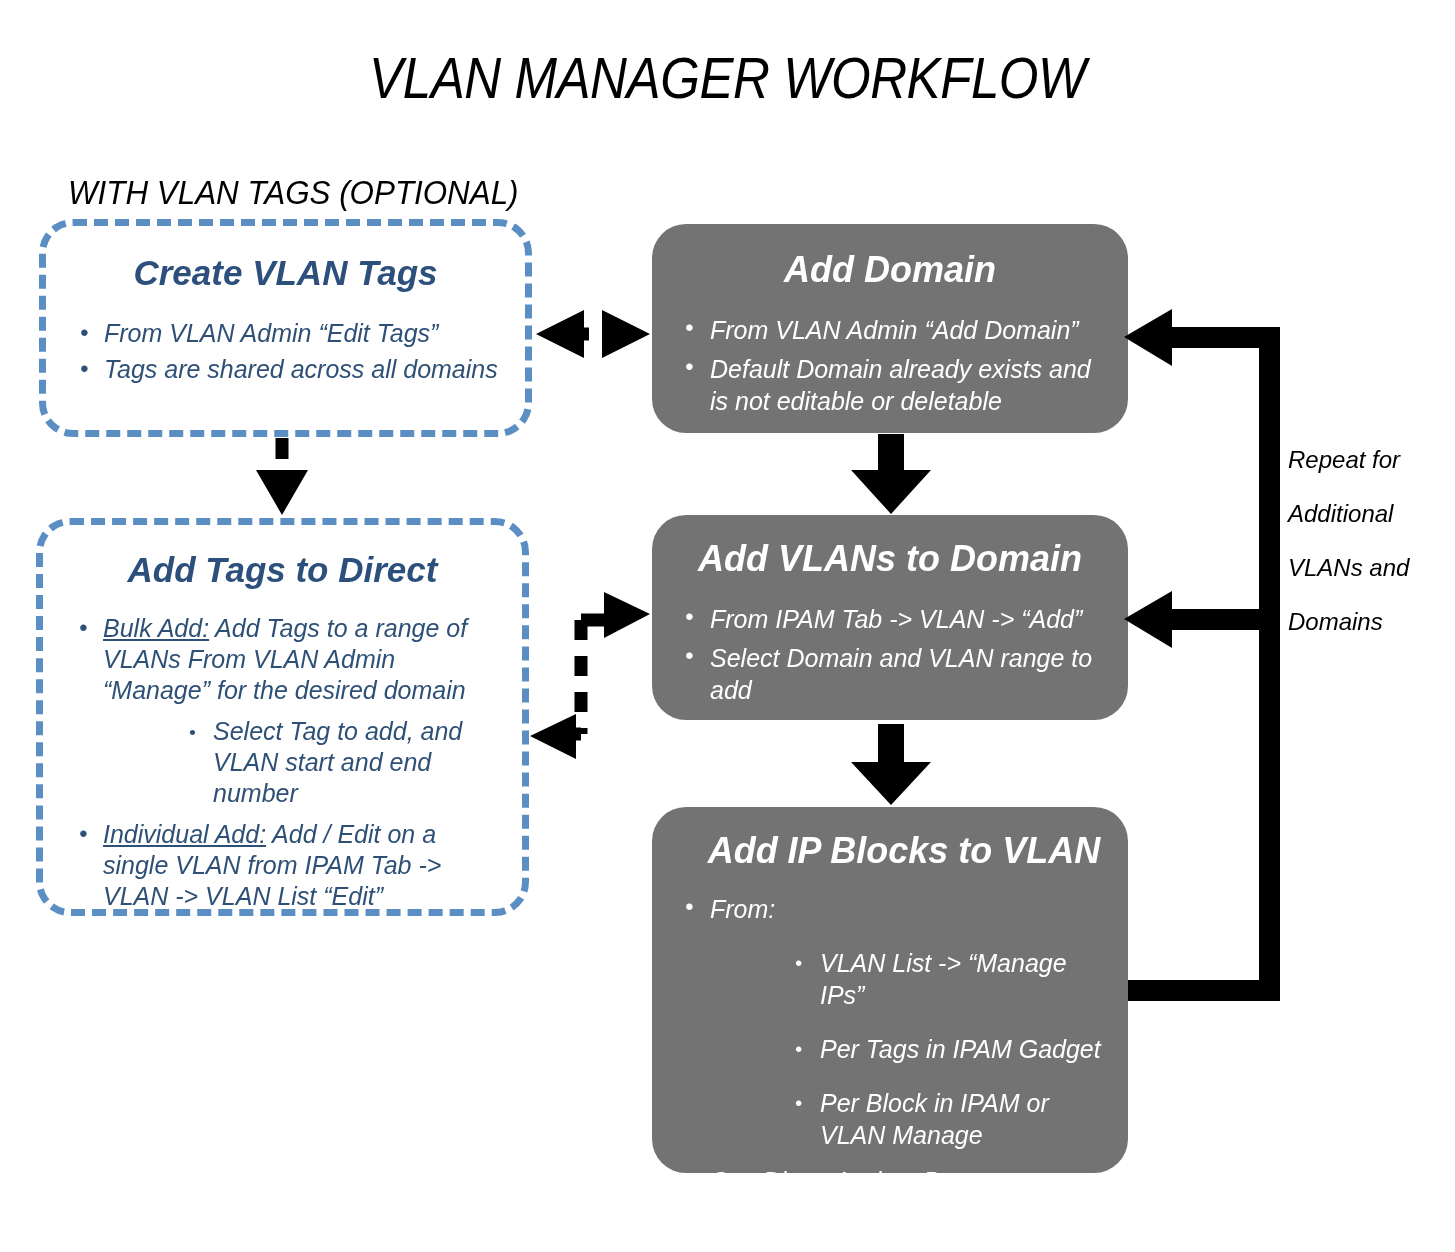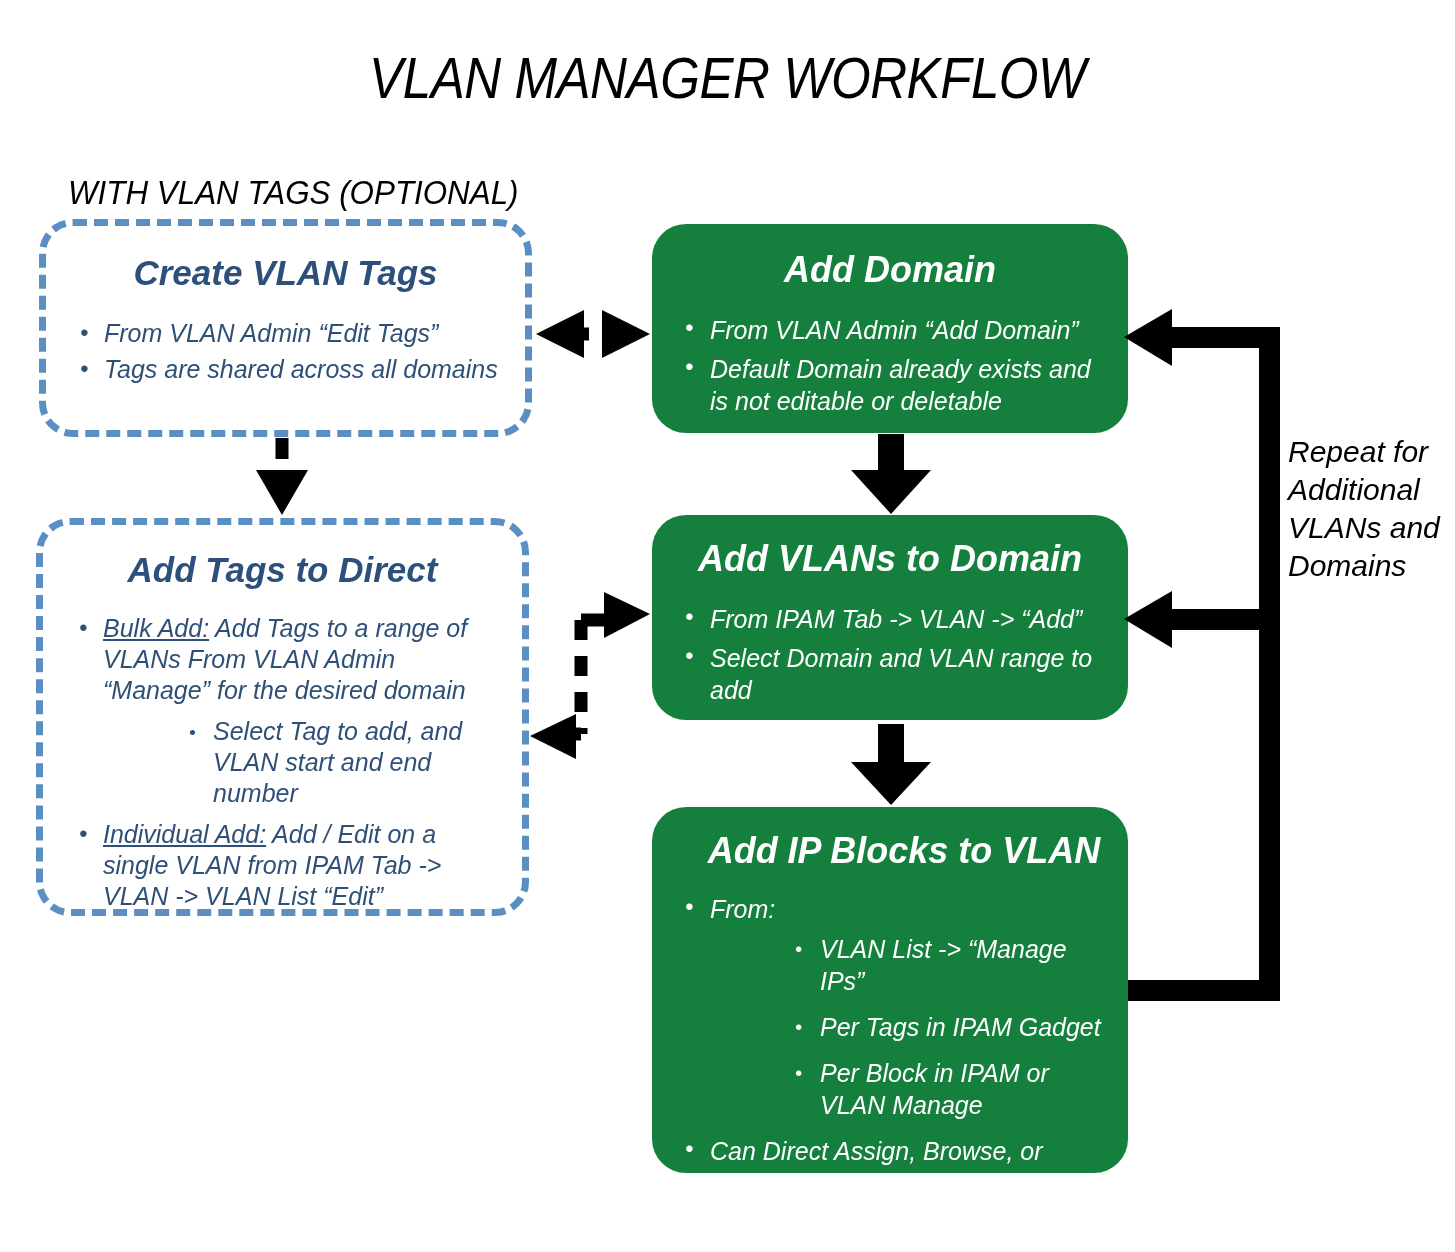--- a/index.html
+++ b/index.html
@@ -94,21 +94,21 @@
   .dashed-box li.sub::before {
     font-size: 19px;
     top: 1px;
   }
   .u { text-decoration: underline; }
 
   
   .blue-box {
     position: absolute;
     box-sizing: border-box;
-    background: #15803d;
+    background: #737373;
     border-radius: 34px;
   }
   .blue-box .bx-title {
     text-align: center;
     font-size: 36px;
     line-height: 44px;
     font-weight: bold;
     color: #ffffff;
     white-space: nowrap;
   }
@@ -127,37 +127,37 @@
   }
   .blue-box li::before {
     content: "\2022";
     position: absolute;
     left: 7px;
     top: -2px;
     font-size: 24px;
   }
   .blue-box li.sub {
     margin-left: 110px;
-    margin-top: 8px;
+    margin-top: 22px;
     margin-bottom: 14px;
     padding-left: 32px;
   }
   .blue-box li.sub::before {
     font-size: 20px;
     top: 0px;
   }
 
   
   #repeat-note {
     position: absolute;
     left: 1288px;
     top: 433px;
     width: 165px;
-    font-size: 30px;
-    line-height: 38px;
+    font-size: 24px;
+    line-height: 54px;
     color: #000000;
   }
 
   
   #connectors {
     position: absolute;
     left: 0;
     top: 0;
     width: 1455px;
     height: 1252px;

